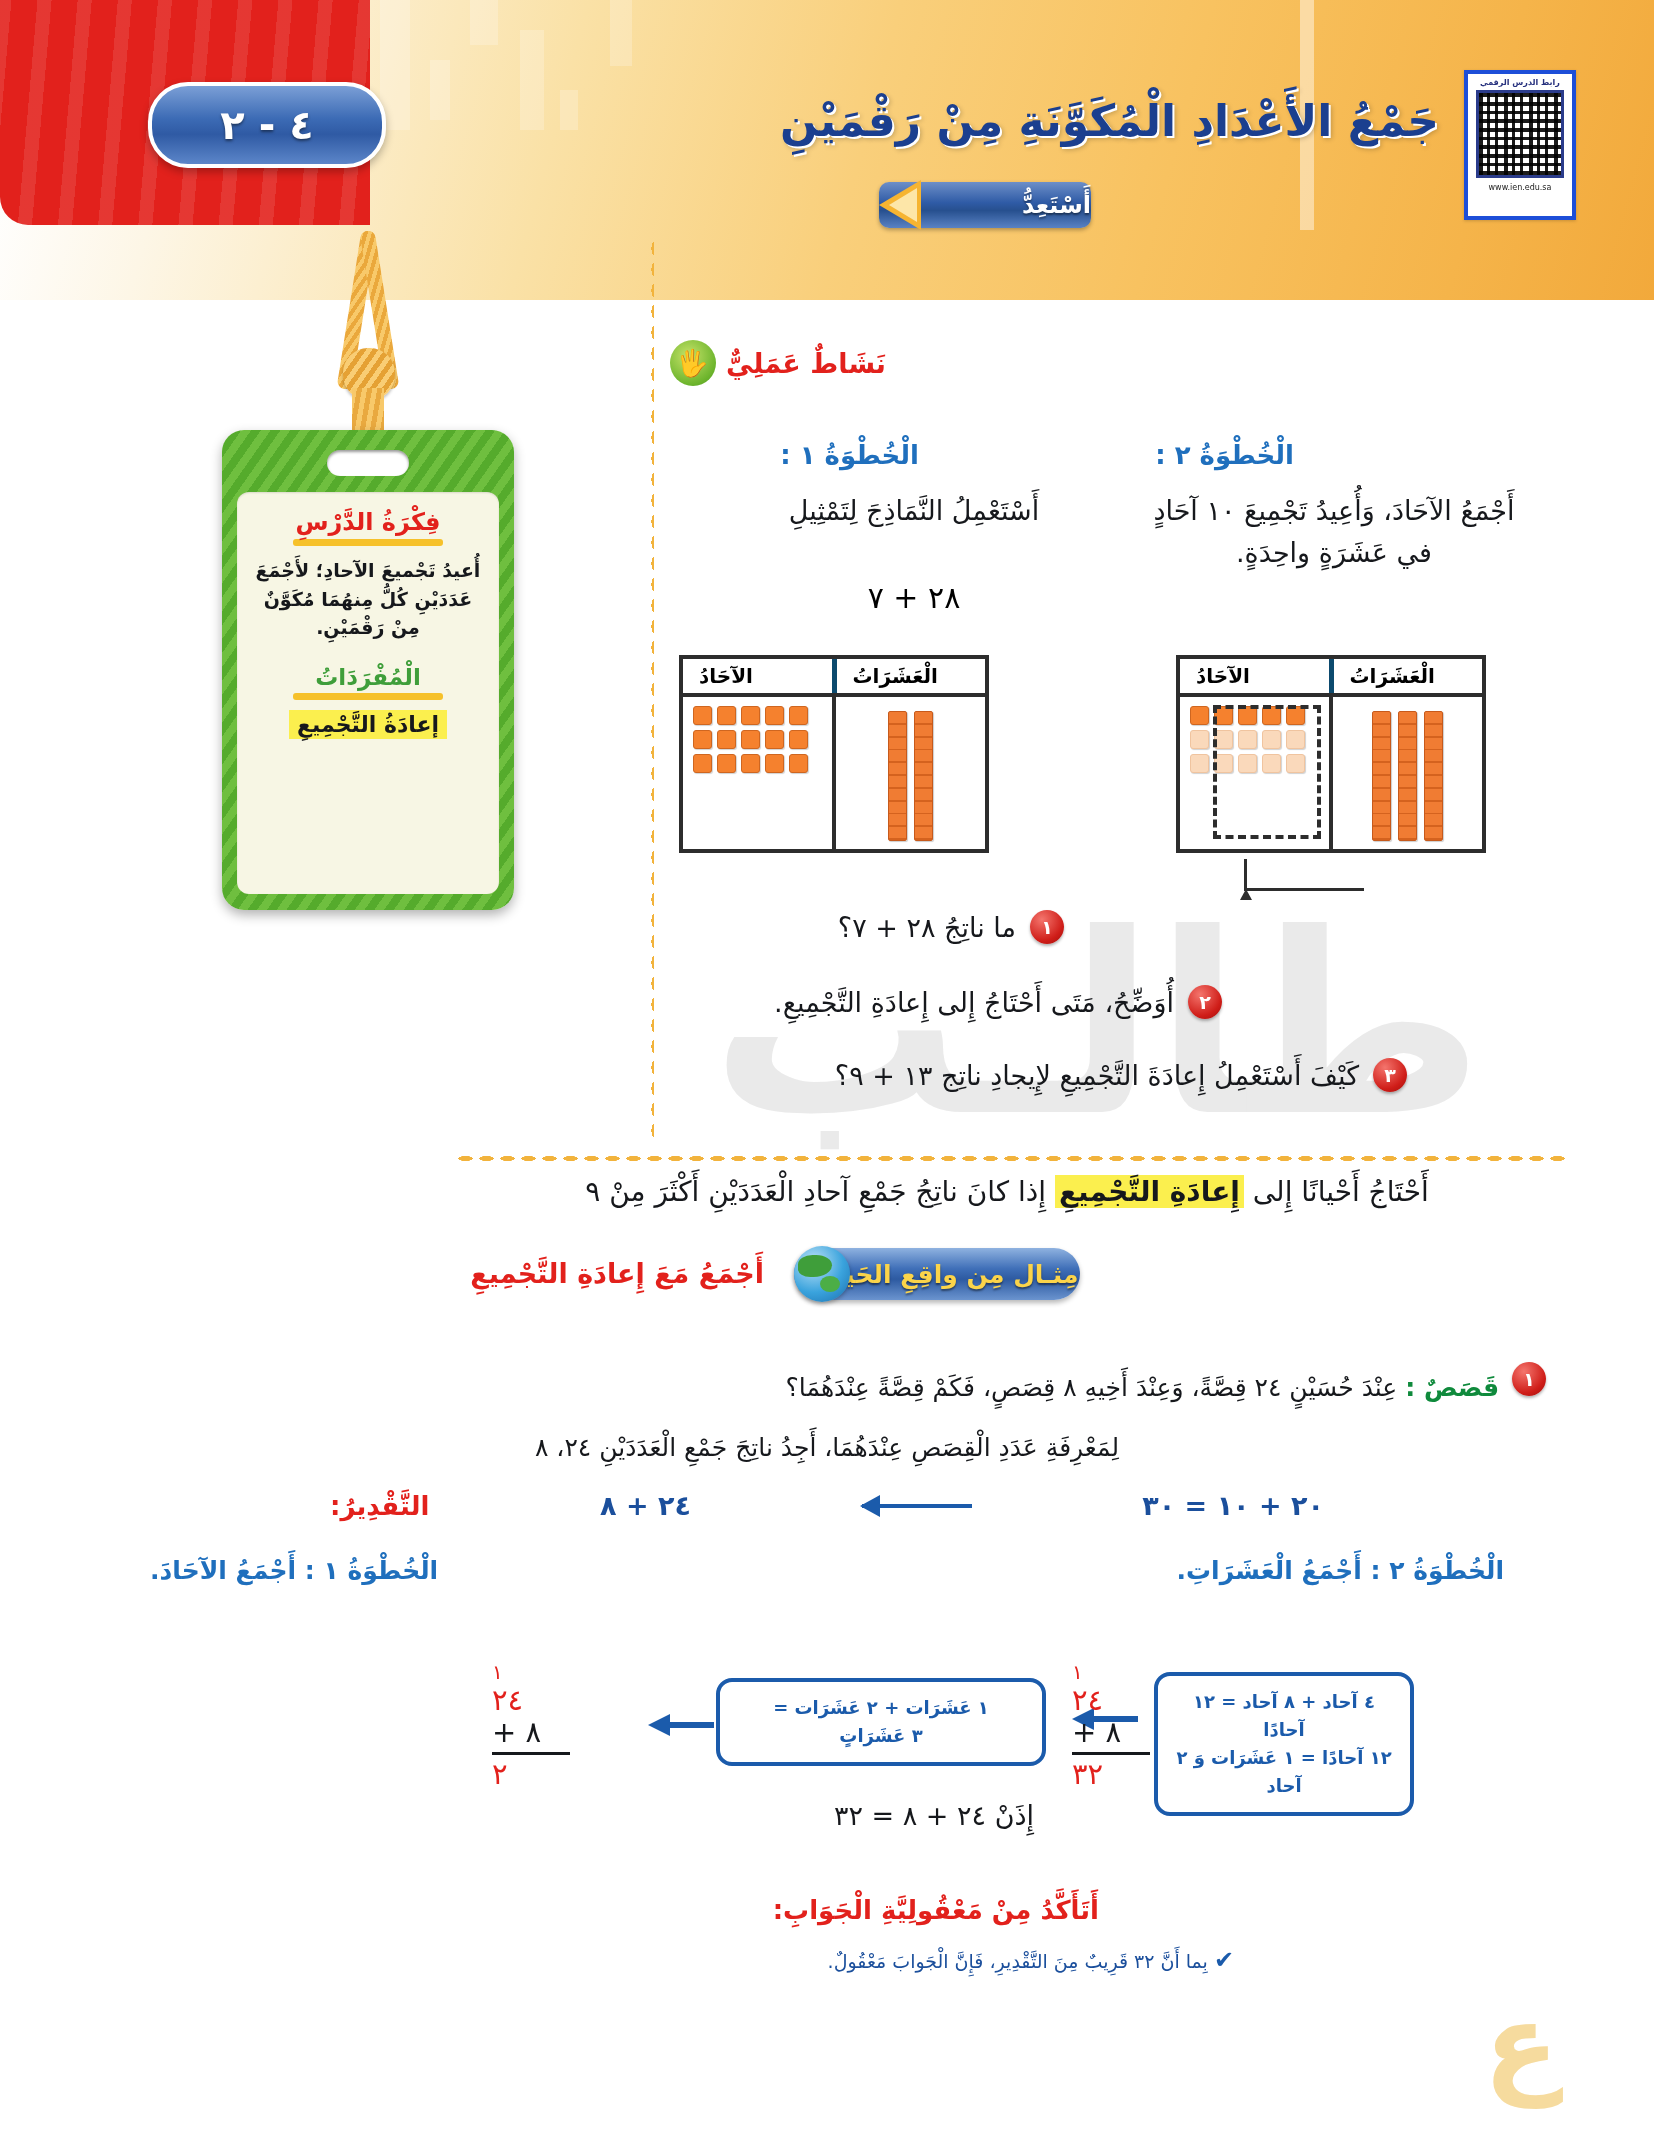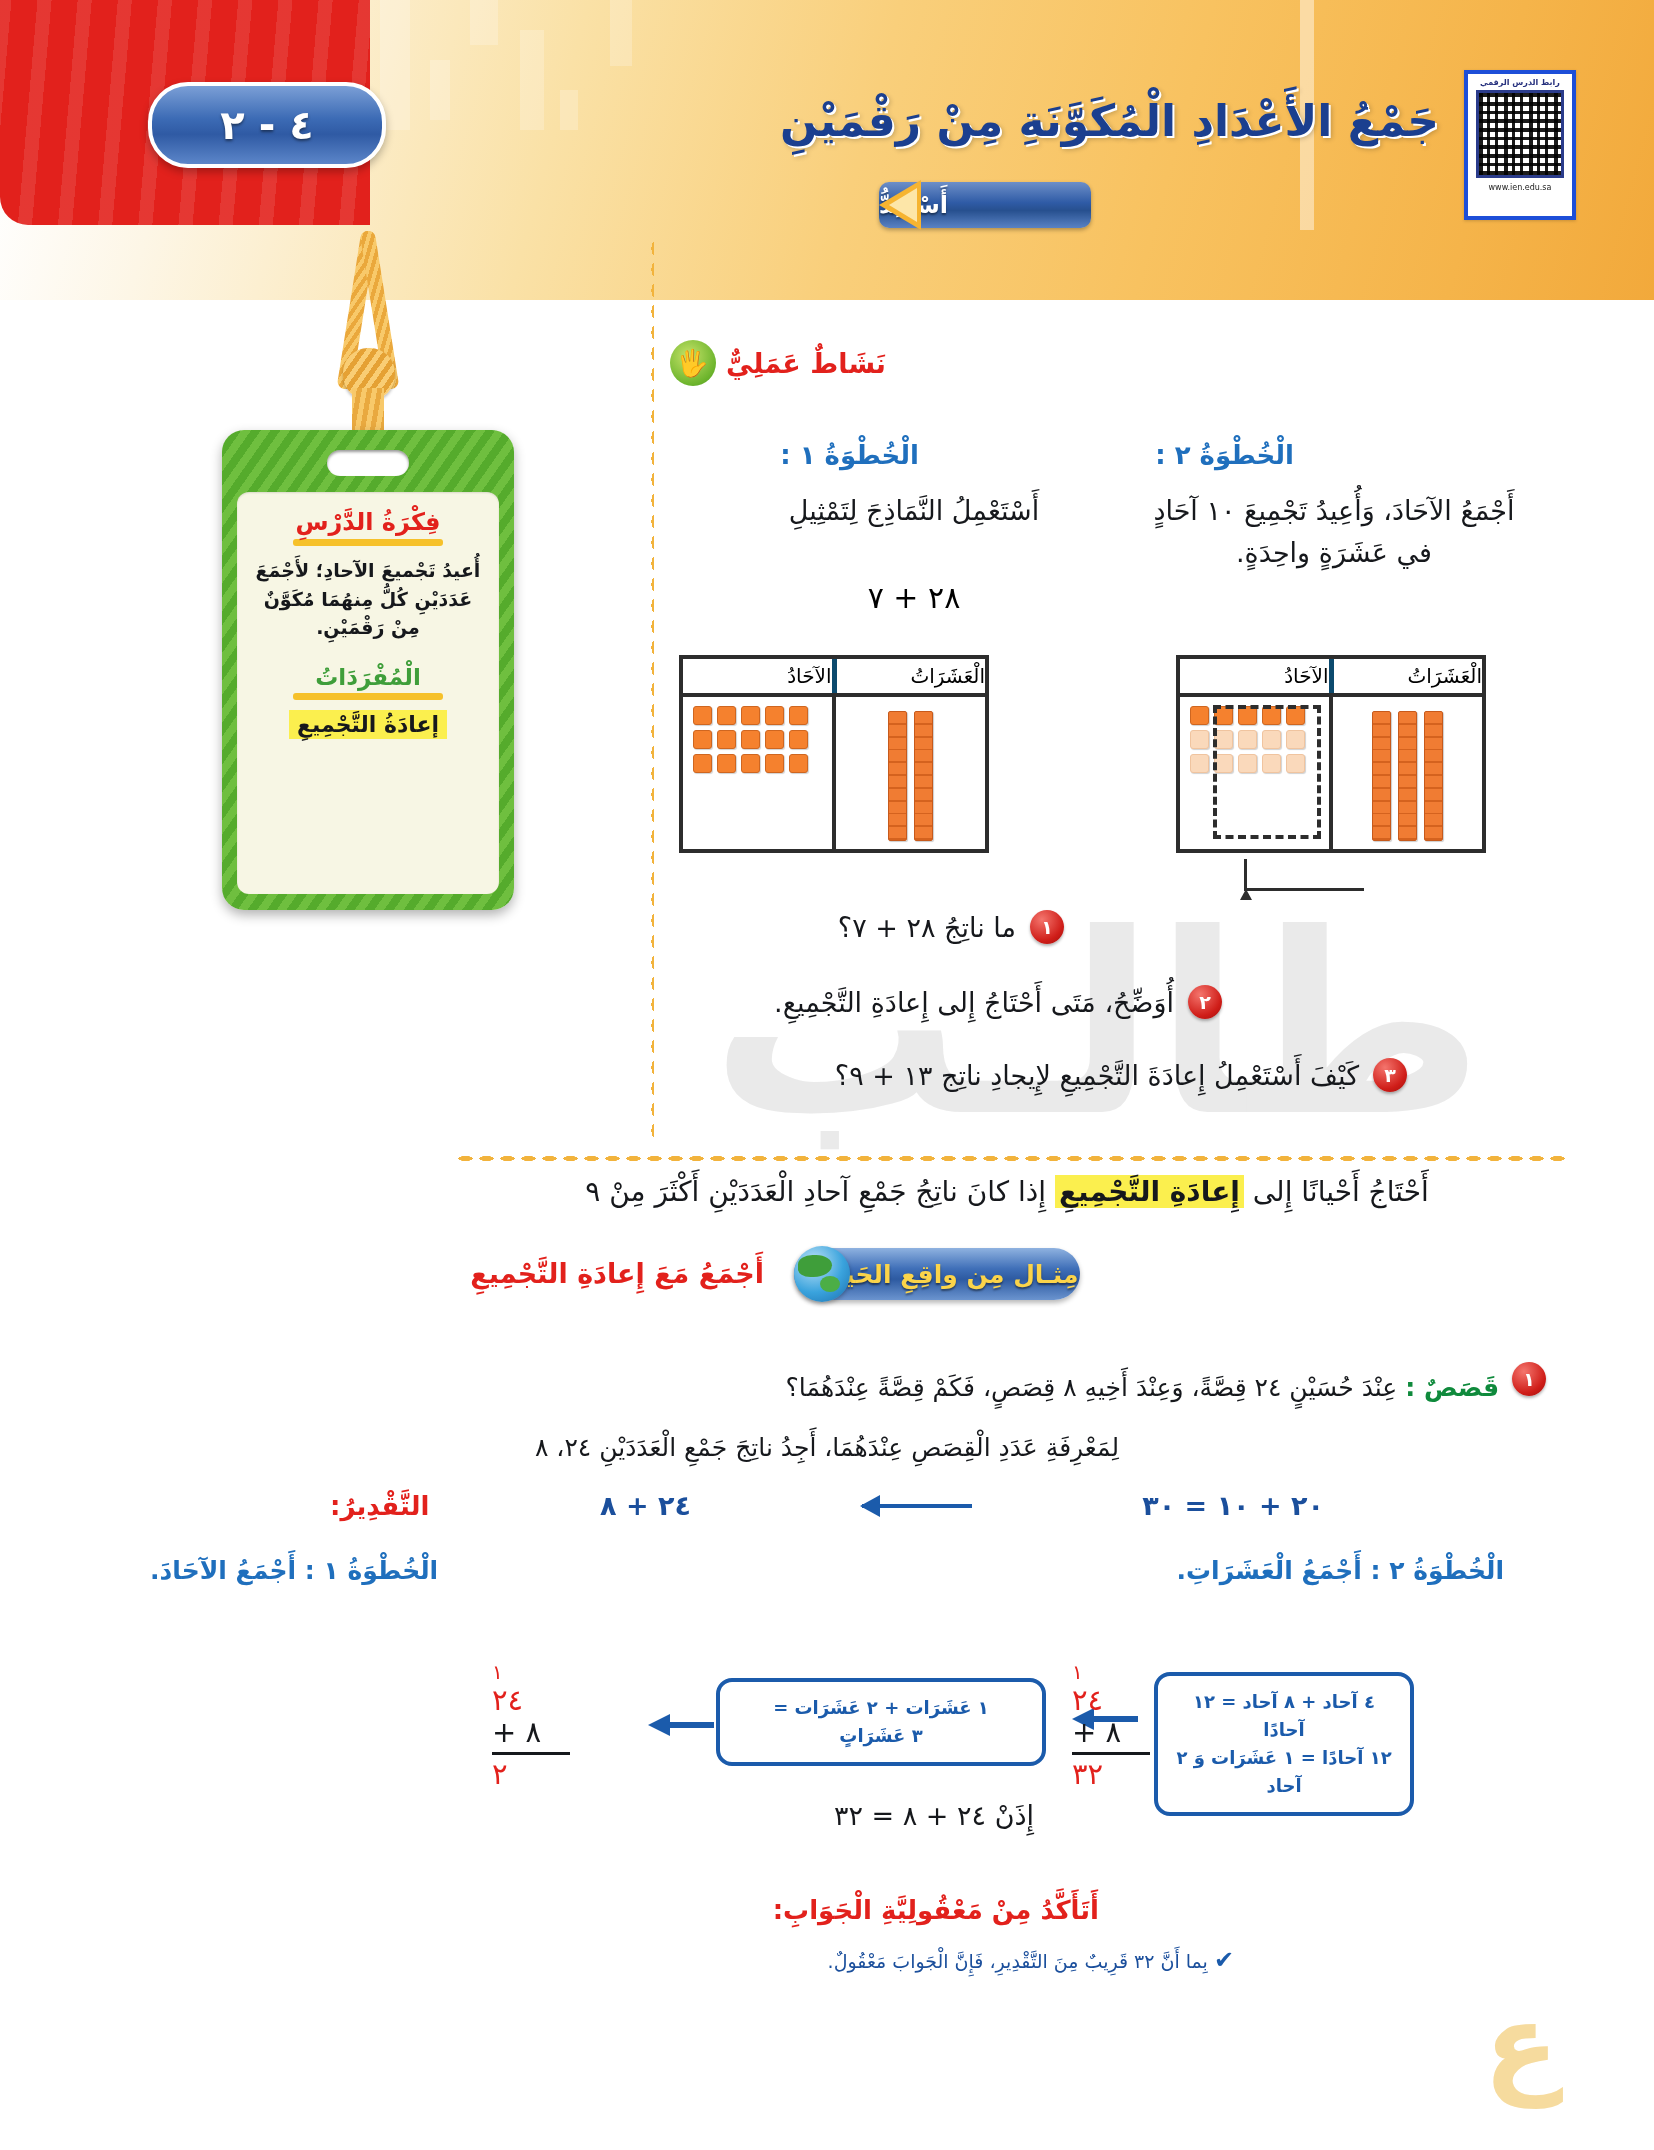--- a/index.html
+++ b/index.html
@@ -44,21 +44,21 @@
     background-blend-mode:multiply;border:3px solid #2b3c8c;box-sizing:border-box;}
   .qr-url{font-size:8px;color:#1b1b1b;margin-top:5px;}
 
   .lesson-title{position:absolute;top:95px;right:215px;font-size:44px;font-weight:bold;color:#1b3f8f;
     text-shadow:2px 2px 0 #ffffff,3px 3px 5px rgba(0,0,0,.22);white-space:nowrap;}
 
   
   .astaid{position:absolute;top:182px;right:525px;width:250px;height:46px;}
   .astaid .bar{position:absolute;inset:0 38px 0 0;border-radius:10px;
     background:linear-gradient(180deg,#6d8fc8 0%,#2f5ba6 45%,#27508f 62%,#5982c4 100%);
-    box-shadow:0 2px 4px rgba(0,0,0,.3);display:flex;align-items:center;justify-content:flex-end;}
+    box-shadow:0 2px 4px rgba(0,0,0,.3);display:flex;align-items:center;justify-content:flex-start;}
   .astaid .bar span{color:#fff;font-weight:bold;font-size:24px;text-shadow:0 2px 2px rgba(0,0,0,.4);}
   .astaid .tri{position:absolute;top:-2px;left:0;width:0;height:0;
     border-top:25px solid transparent;border-bottom:25px solid transparent;border-right:42px solid #f6b431;}
   .astaid .tri2{position:absolute;top:6px;left:10px;width:0;height:0;
     border-top:17px solid transparent;border-bottom:17px solid transparent;border-right:28px solid #fde6a8;}
 
   
   .dots-v{position:absolute;top:238px;right:1000px;width:4px;height:900px;
     background-image:radial-gradient(#f2b33c 50%,transparent 51%);
     background-size:10px 21px;background-repeat:repeat-y;}
@@ -78,21 +78,21 @@
   .step1-h{top:440px;right:735px;}
   .step2-h{top:440px;right:360px;margin-left:8px;}
   .step-b{position:absolute;font-size:27px;color:#16181c;line-height:1.55;}
   .step1-b{top:490px;right:560px;width:360px;text-align:center;}
   .step2-b{top:490px;right:120px;width:400px;text-align:center;}
   .step1-eq{position:absolute;top:580px;right:560px;width:360px;text-align:center;font-size:30px;direction:ltr;}
 
   
   .pv{position:absolute;border:4px solid #2d2d2d;background:#fff;box-sizing:border-box;}
   .pv .hd{display:flex;border-bottom:4px solid #2d2d2d;}
-  .pv .hd div{flex:1;text-align:right;font-size:20px;padding:5px 0;font-weight:400;}
+  .pv .hd div{flex:1;text-align:left;font-size:20px;padding:5px 16px;font-weight:700;}
   .pv .hd div:first-child{border-left:5px solid #0c4a6e;}
   .pv .bd{display:flex;height:152px;}
   .pv .bd .cell{flex:1;position:relative;}
   .pv .bd .cell:first-child{border-left:4px solid #2d2d2d;}
 
   .rods{display:flex;gap:7px;justify-content:center;align-items:flex-end;height:100%;padding-bottom:8px;box-sizing:border-box;}
   .rod{width:17px;height:128px;
     background:repeating-linear-gradient(180deg,#f07c33 0 11px,#d4621e 11px 12.8px);
     border:1px solid #c75a1c;border-radius:2px;box-shadow:1px 1px 1px rgba(0,0,0,.2);}
   .units{display:flex;flex-wrap:wrap-reverse;flex-direction:row-reverse;align-content:flex-end;

